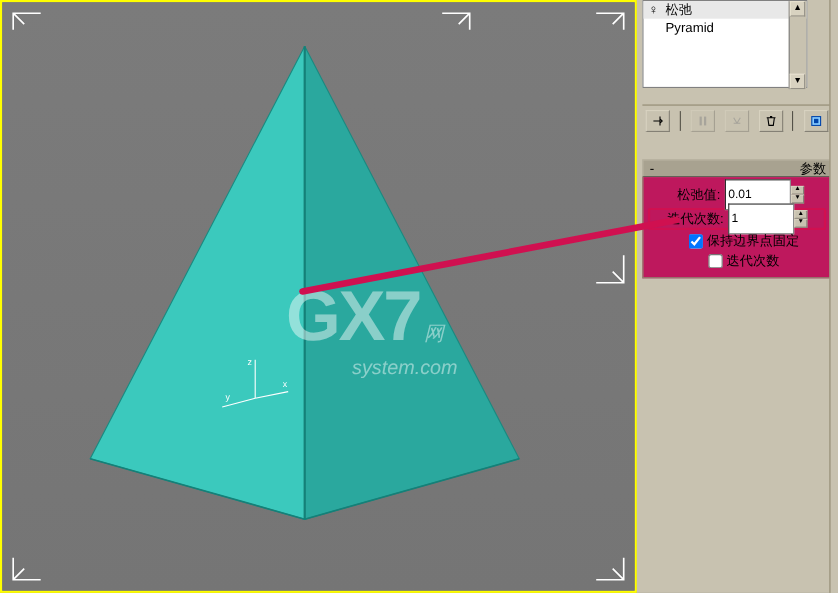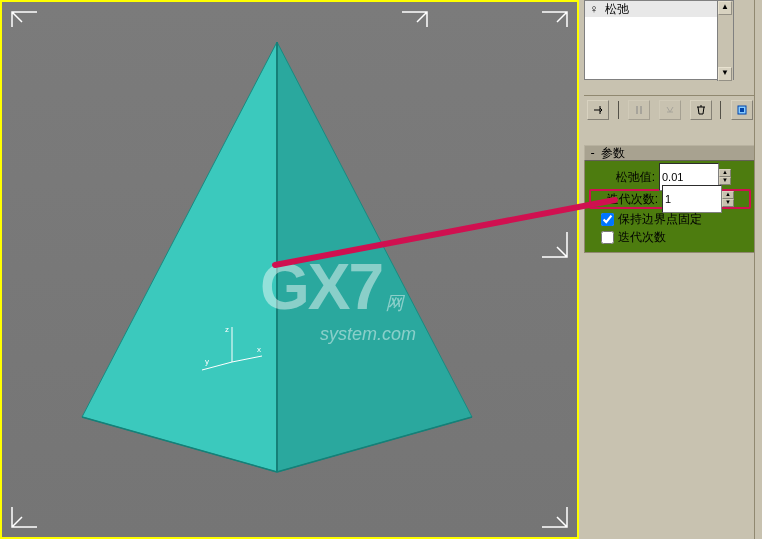--- a/index.html
+++ b/index.html
@@ -34,32 +34,32 @@
 .scroll-arrow.down { position: absolute; bottom: 0; }
 
 .toolbar { position: absolute; left: 5px; top: 95px; width: 172px; height: 24px; display: flex; gap: 2px; align-items: center; justify-content: space-around; border-top: 1px solid #908870; padding-top: 4px; }
 .tool-btn { width: 22px; height: 20px; background: #c8c2b0; border: 1px outset #d8d2c0; display: flex; align-items: center; justify-content: center; cursor: pointer; }
 .tool-btn.disabled { opacity: 0.5; }
 .tool-sep { width: 2px; height: 18px; border-left: 1px inset #a8a290; }
 
 .rollout { position: absolute; left: 5px; width: 172px; }
 .rollout-header { height: 16px; background: #a8a290; border: 1px outset #b8b2a0; display: flex; align-items: center; padding: 0 4px; }
 .rollout-toggle { width: 12px; font-family: monospace; }
-.rollout-title { flex: 1; text-align: left; }
-.rollout-body { border: 1px solid #908870; border-top: none; padding: 6px 4px; background: #4d7c0f; }
+.rollout-title { flex: 1; text-align: right; }
+.rollout-body { border: 1px solid #908870; border-top: none; padding: 6px 4px; background: #be185d; }
 
 .param-row { display: flex; align-items: center; height: 20px; margin-bottom: 2px; }
 .param-label { width: 70px; text-align: right; padding-right: 4px; }
 .param-input { width: 60px; height: 28px; background: #fff; border: 1px inset #808080; padding: 0 2px; font-size: 11px; }
 .spinner { width: 12px; height: 16px; display: flex; flex-direction: column; }
 .spinner-btn { width: 12px; height: 8px; background: #c8c2b0; border: 1px outset #d8d2c0; font-size: 6px; line-height: 4px; text-align: center; cursor: pointer; }
 
 .param-row.highlighted { border: 2px solid #d01050; border-radius: 2px; padding: 1px; margin: 1px 0; }
 
-.checkbox-row { display: flex; align-items: center; height: 18px; padding-left: 12px; }
+.checkbox-row { display: flex; align-items: center; height: 18px; padding-left: 12px; justify-content: center; }
 .checkbox-row input { margin-right: 4px; }
 
 .panel-scroll { position: absolute; right: 0; top: 0; width: 8px; height: 539px; background: #c8c2b0; border-left: 1px solid #908870; }
 
 .arrow-line { position: absolute; pointer-events: none; z-index: 100; }
 
 .watermark { position: absolute; left: 258px; top: 248px; z-index: 50; pointer-events: none; opacity: 0.45; }
 .watermark-g { font-size: 64px; font-weight: bold; font-family: "Arial Black", sans-serif; color: #fff; letter-spacing: -2px; }
 .watermark-text { font-size: 18px; color: #fff; font-style: italic; font-family: Arial; }
 </style>
@@ -129,20 +129,24 @@
   <line x1="5" y1="75" x2="345" y2="10" stroke="#d01050" stroke-width="6" stroke-linecap="round"></line>
 </svg>
 
 <div class="side-panel">
 
   <div class="modifier-list">
     <div class="modifier-row selected">
       <span class="mod-icon">♀</span>
       <span class="mod-text">松弛</span>
     </div>
+    <div class="modifier-row">
+      <span class="mod-icon"></span>
+      <span class="mod-text">Pyramid</span>
+    </div>
     <div class="list-scroll">
       <div class="scroll-arrow">▲</div>
       <div class="scroll-arrow down">▼</div>
     </div>
   </div>
 
   <div class="toolbar">
     <div class="tool-btn">
         <svg width="12" height="12" viewBox="0 0 12 12">
           <path d="M2 6 L8 6 M8 4 L10 6 L8 8 M8 2 L8 10" stroke="#000" fill="none" stroke-width="1"></path>

